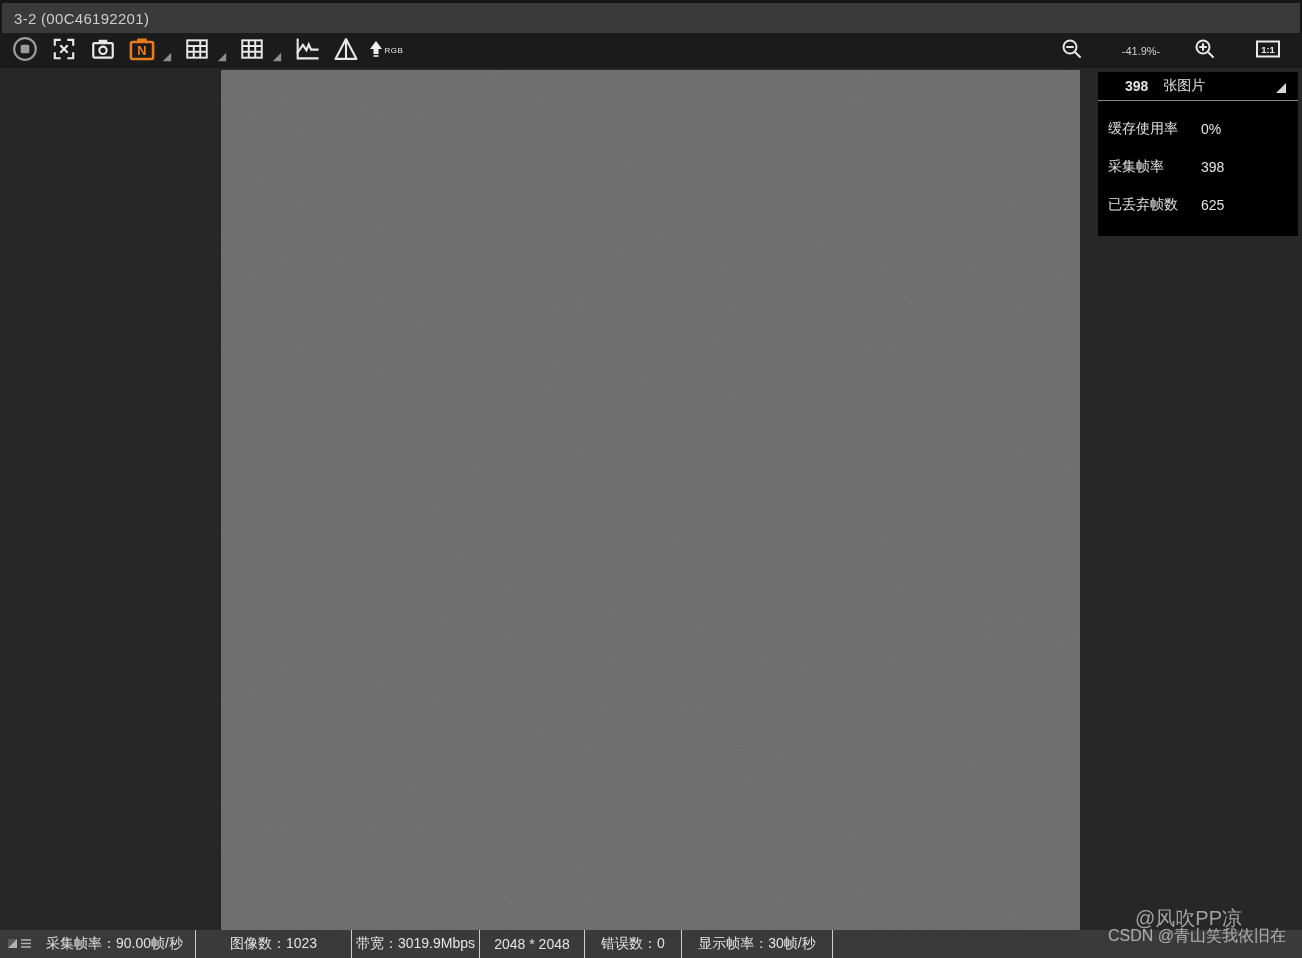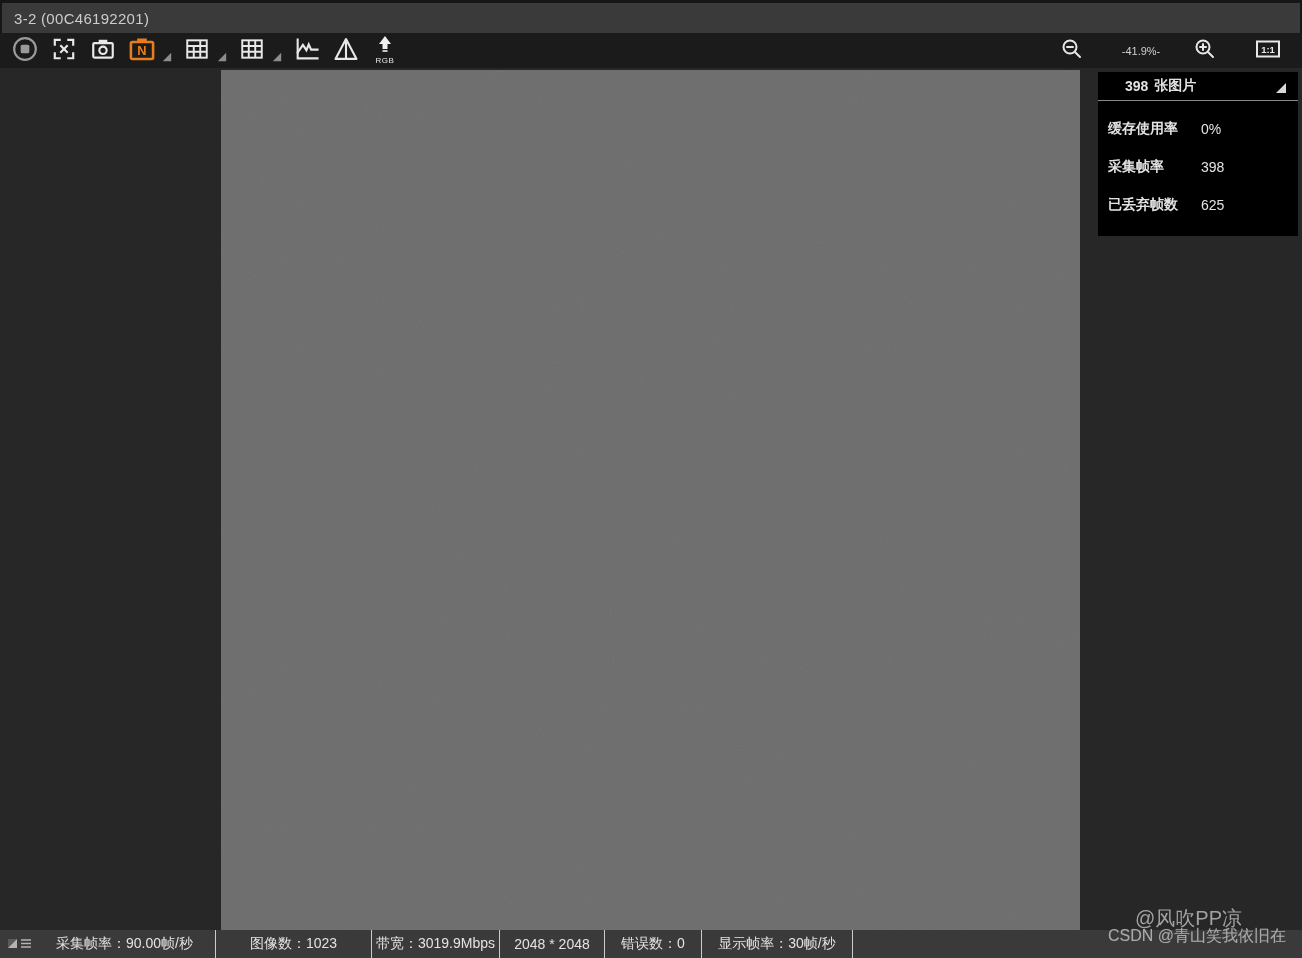--- a/index.html
+++ b/index.html
@@ -18,55 +18,55 @@
   
   .toolbar {
     position: absolute; left: 0; top: 33px; width: 1302px; height: 35px;
     background: #1b1b1b; display: flex; align-items: center; padding-left: 8px;
   }
   .tbtn {
     width: 34px; height: 32px; display: flex; align-items: center; justify-content: center;
     margin-right: 5px; cursor: pointer; background: transparent; border: none; position: relative;
   }
   .dd-arrow { width: 10px; height: 10px; margin: 12px 8px 0 -2px; display: inline-flex; cursor: pointer; }
-  .rgb-btn { display: flex; flex-direction: column; align-items: center; justify-content: center; width: 34px; height: 34px; margin-right: 0; cursor: pointer; }
+  .rgb-btn { display: flex; flex-direction: row; align-items: center; justify-content: center; width: 34px; height: 34px; margin-right: 0; cursor: pointer; }
   .rgb-label { color: #e8e8e8; font-size: 8px; line-height: 8px; margin-top: 1px; letter-spacing: 0.5px; }
   .toolbar-right { position: absolute; right: 12px; top: 0; height: 35px; display: flex; align-items: center; }
   .zoom-level { color: #cfcfcf; font-size: 11px; margin: 0 18px; min-width: 58px; text-align: center; }
   .one2one { margin-left: 24px; }
 
   
   .viewport { position: absolute; left: 0; top: 68px; width: 1302px; height: 862px; background: #272727; }
   .image-canvas { position: absolute; left: 221px; top: 2px; width: 859px; height: 860px; background: #6d6d6d; }
   .image-canvas svg { display: block; width: 100%; height: 100%; }
 
   
   .stats-panel {
     position: absolute; left: 1098px; top: 72px; width: 200px;
     background: #000000; color: #e3e3e3; z-index: 20;
   }
   .stats-header {
     height: 29px; display: flex; align-items: center; position: relative;
     border-bottom: 1px solid #8a8a8a; padding-left: 27px; font-size: 14px;
   }
   .stats-header .count { font-weight: 700; }
-  .stats-header .suffix { font-weight: 700; margin-left: 6px; }
+  .stats-header .suffix { font-weight: 400; margin-left: 15px; }
   .collapse-tri { position: absolute; right: 11px; top: 9px; width: 12px; height: 12px; cursor: pointer; }
   .stats-rows { padding: 9px 0 12px 0; }
   .stats-row { height: 38px; display: flex; align-items: center; font-size: 14px; }
-  .stats-row .label { width: 94px; padding-left: 10px; font-weight: bold; }
+  .stats-row .label { width: 94px; padding-left: 10px; }
   .stats-row .value { padding-left: 9px; }
 
   
   .statusbar {
     position: absolute; left: 0; bottom: 0; width: 1302px; height: 28px;
     background: #3a3a3a; display: flex; align-items: stretch; color: #e3e3e3; font-size: 14px; z-index: 10;
   }
   .seg { display: flex; align-items: center; justify-content: center; border-right: 1px solid #cccccc; white-space: nowrap; }
-  .seg-0 { width: 216px; padding-left: 34px; }
+  .seg-0 { width: 196px; padding-left: 34px; }
   .seg-1 { width: 156px; }
   .seg-2 { width: 128px; }
   .seg-3 { width: 105px; }
   .seg-4 { width: 97px; }
   .seg-5 { width: 151px; }
   .grip { position: absolute; left: 7px; bottom: 6px; width: 26px; height: 16px; cursor: pointer; }
 
   
   .wm1 {
     position: absolute; right: 60px; top: 905px; z-index: 30;

